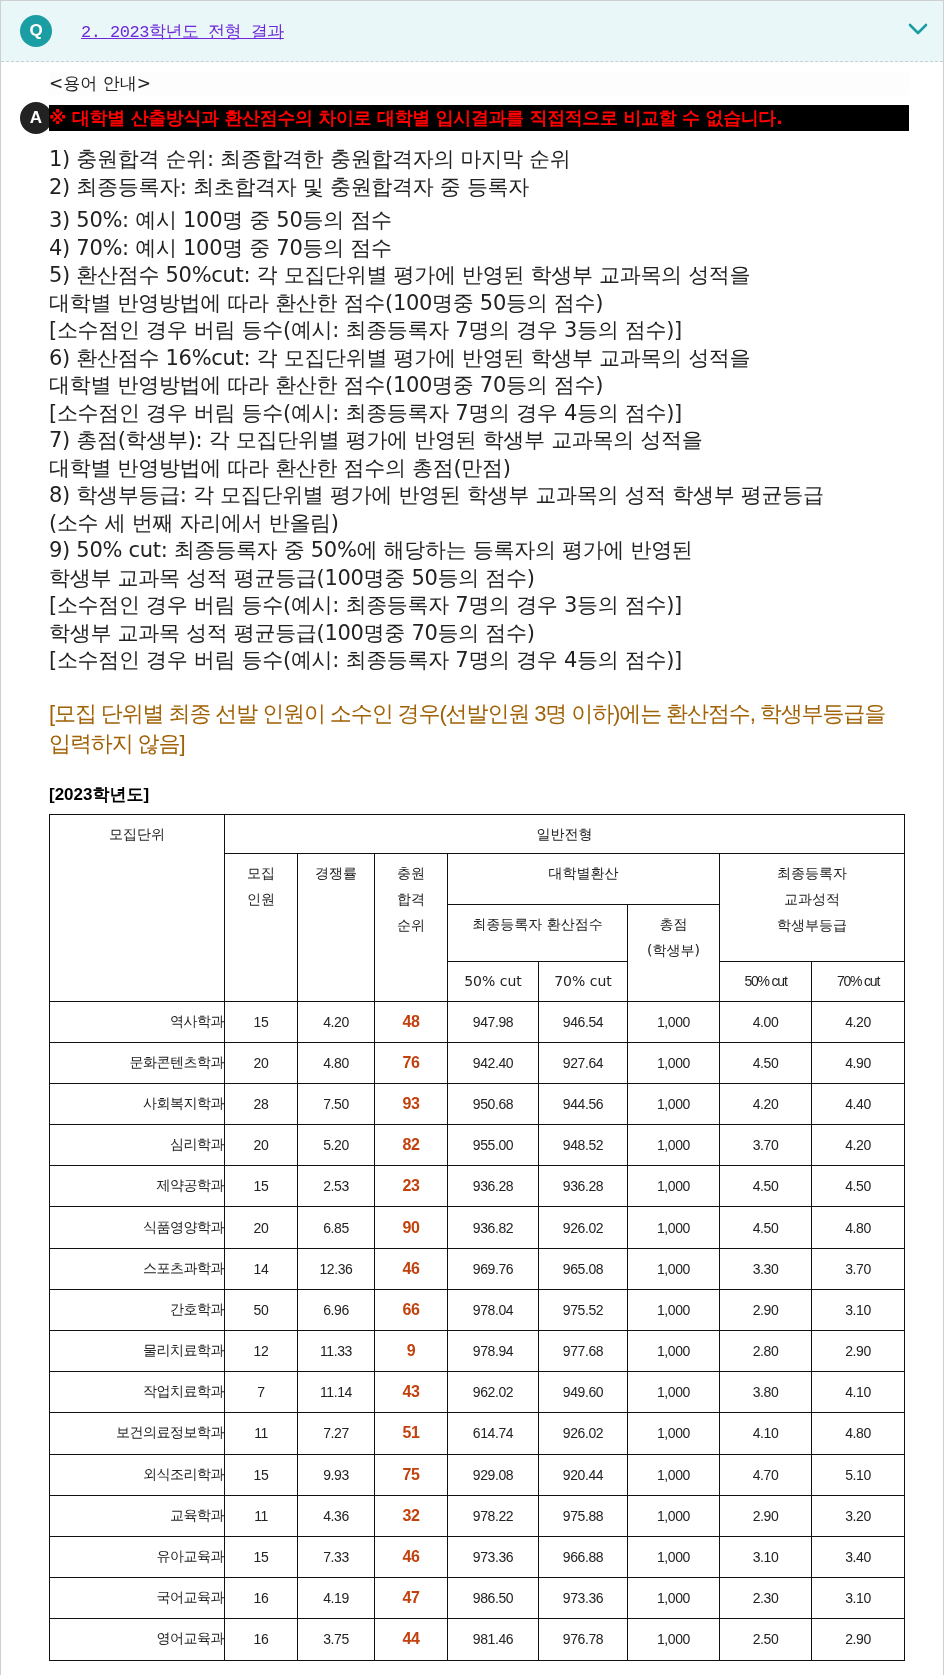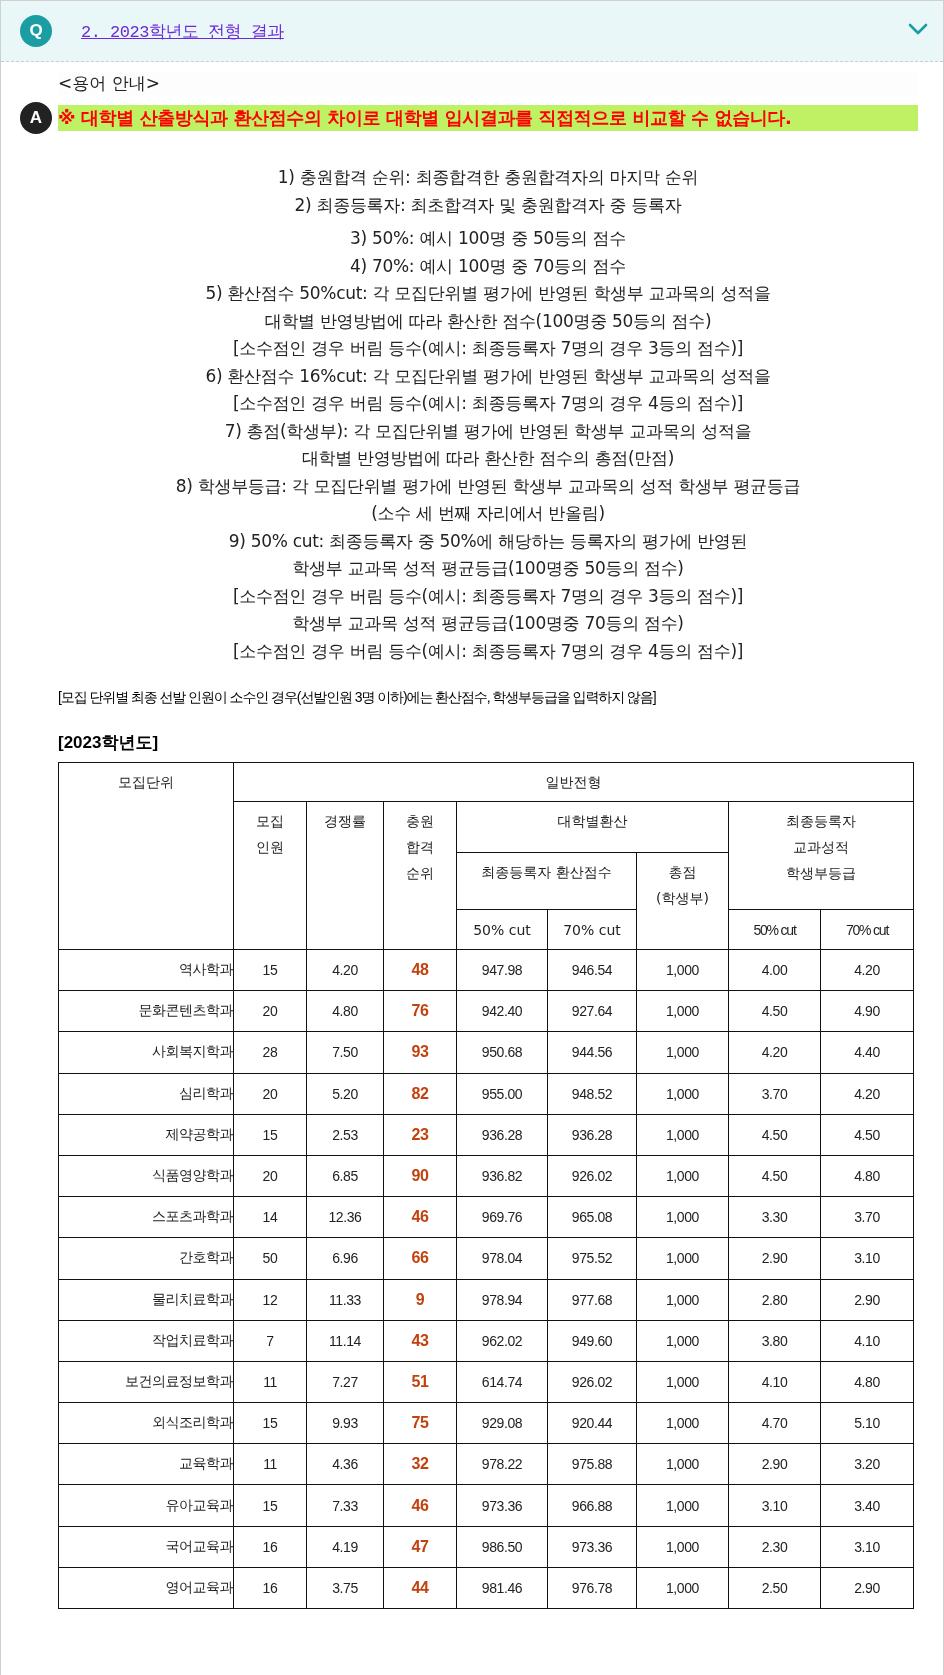--- a/index.html
+++ b/index.html
@@ -4,26 +4,26 @@
 <style>
   * { box-sizing: border-box; margin: 0; padding: 0; }
   html, body { width: 944px; background: #ffffff; }
   body { font-family: "DejaVu Sans", "Liberation Sans", sans-serif; color: #222; overflow: hidden; height: 1675px; }
   .faq { position: relative; width: 944px; height: 1675px; border-left: 1px solid #cfcfcf; border-right: 1px solid #cfcfcf; border-top: 1px solid #cfcfcf; background: #fff; }
   .q-bar { height: 61px; background: #eaf7f8; border-bottom: 1px dashed #c7cfd3; display: flex; align-items: center; padding-left: 19px; position: relative; }
   .q-badge { width: 32px; height: 32px; border-radius: 50%; background: #1a9ea3; color: #fff; font-family: "Liberation Sans", sans-serif; font-weight: bold; font-size: 17px; display: flex; align-items: center; justify-content: center; }
   .q-title { margin-left: 29px; font-family: Liberation Mono, monospace; font-size: 17px; color: #6d28d9; text-decoration: underline; letter-spacing: -0.5px; cursor: pointer; }
   .chevron { position: absolute; right: 14px; top: 20px; width: 22px; height: 16px; cursor: pointer; }
   .a-badge { position: absolute; left: 19px; top: 101px; width: 32px; height: 32px; border-radius: 50%; background: #222; color: #fff; font-family: "Liberation Sans", sans-serif; font-weight: bold; font-size: 17px; display: flex; align-items: center; justify-content: center; }
-  .answer { position: absolute; left: 57px; top: 62px; width: 860px; }
+  .answer { position: absolute; left: 48px; top: 62px; width: 860px; }
   .term-title { margin-top: 8px; font-size: 17px; line-height: 24px; color: #222; background: #fdfdfd; }
-  .warning { margin-top: 10px; font-size: 18px; line-height: 26px; font-weight: bold; color: #ff0000; background: #bef264; letter-spacing: -0.4px; }
-  .defs { margin-top: 33px; font-size: 17px; line-height: 27.5px; color: #222; letter-spacing: -0.3px; text-align: center; }
+  .warning { margin-top: 10px; font-size: 18px; line-height: 26px; font-weight: bold; color: #ff0000; background: #000000; letter-spacing: -0.4px; }
+  .defs { margin-top: 15px; font-size: 21px; line-height: 27.5px; color: #222; letter-spacing: -0.3px; }
   .defs .gap { height: 6px; }
-  .note { margin-top: 24px; font-family: "Liberation Sans", sans-serif; font-size: 14px; letter-spacing: -1.1px; color: #000000; }
+  .note { margin-top: 24px; font-family: "Liberation Sans", sans-serif; font-size: 22px; letter-spacing: -1.1px; color: #a16207; }
   .year { margin-top: 24px; font-family: "Liberation Sans", sans-serif; font-size: 17px; font-weight: bold; color: #000000; }
   table { border-collapse: collapse; margin-top: 8px; table-layout: fixed; width: 855px; }
   th, td { border: 1.5px solid #111; text-align: center; font-weight: normal; font-size: 14px; color: #222; }
   th { vertical-align: top; padding-top: 6px; line-height: 26px; }
   th.cut { vertical-align: middle; padding-top: 0; }
   th.tight { font-family: "Liberation Sans", sans-serif; letter-spacing: -1.2px; }
   td { height: 41.2px; font-family: "Liberation Sans", sans-serif; font-size: 14px; letter-spacing: -0.4px; }
   td.dept { font-family: "DejaVu Sans", sans-serif; font-size: 14px; letter-spacing: -0.5px; text-align: right; }
   td.bold { font-weight: bold; font-size: 16px; color: #c2410c; }
 </style>
@@ -51,20 +51,21 @@
           <div>2) 최종등록자: 최초합격자 및 충원합격자 중 등록자</div>
         </div>
       <div class="gap"></div>
       <div id="defs2">
           <div>3) 50%: 예시 100명 중 50등의 점수</div>
           <div>4) 70%: 예시 100명 중 70등의 점수</div>
           <div>5) 환산점수 50%cut: 각 모집단위별 평가에 반영된 학생부 교과목의 성적을</div>
           <div>대학별 반영방법에 따라 환산한 점수(100명중 50등의 점수)</div>
           <div>[소수점인 경우 버림 등수(예시: 최종등록자 7명의 경우 3등의 점수)]</div>
           <div>6) 환산점수 16%cut: 각 모집단위별 평가에 반영된 학생부 교과목의 성적을</div>
+          <div>대학별 반영방법에 따라 환산한 점수(100명중 70등의 점수)</div>
           <div>[소수점인 경우 버림 등수(예시: 최종등록자 7명의 경우 4등의 점수)]</div>
           <div>7) 총점(학생부): 각 모집단위별 평가에 반영된 학생부 교과목의 성적을</div>
           <div>대학별 반영방법에 따라 환산한 점수의 총점(만점)</div>
           <div>8) 학생부등급: 각 모집단위별 평가에 반영된 학생부 교과목의 성적 학생부 평균등급</div>
           <div>(소수 세 번째 자리에서 반올림)</div>
           <div>9) 50% cut: 최종등록자 중 50%에 해당하는 등록자의 평가에 반영된</div>
           <div>학생부 교과목 성적 평균등급(100명중 50등의 점수)</div>
           <div>[소수점인 경우 버림 등수(예시: 최종등록자 7명의 경우 3등의 점수)]</div>
           <div>학생부 교과목 성적 평균등급(100명중 70등의 점수)</div>
           <div>[소수점인 경우 버림 등수(예시: 최종등록자 7명의 경우 4등의 점수)]</div>

